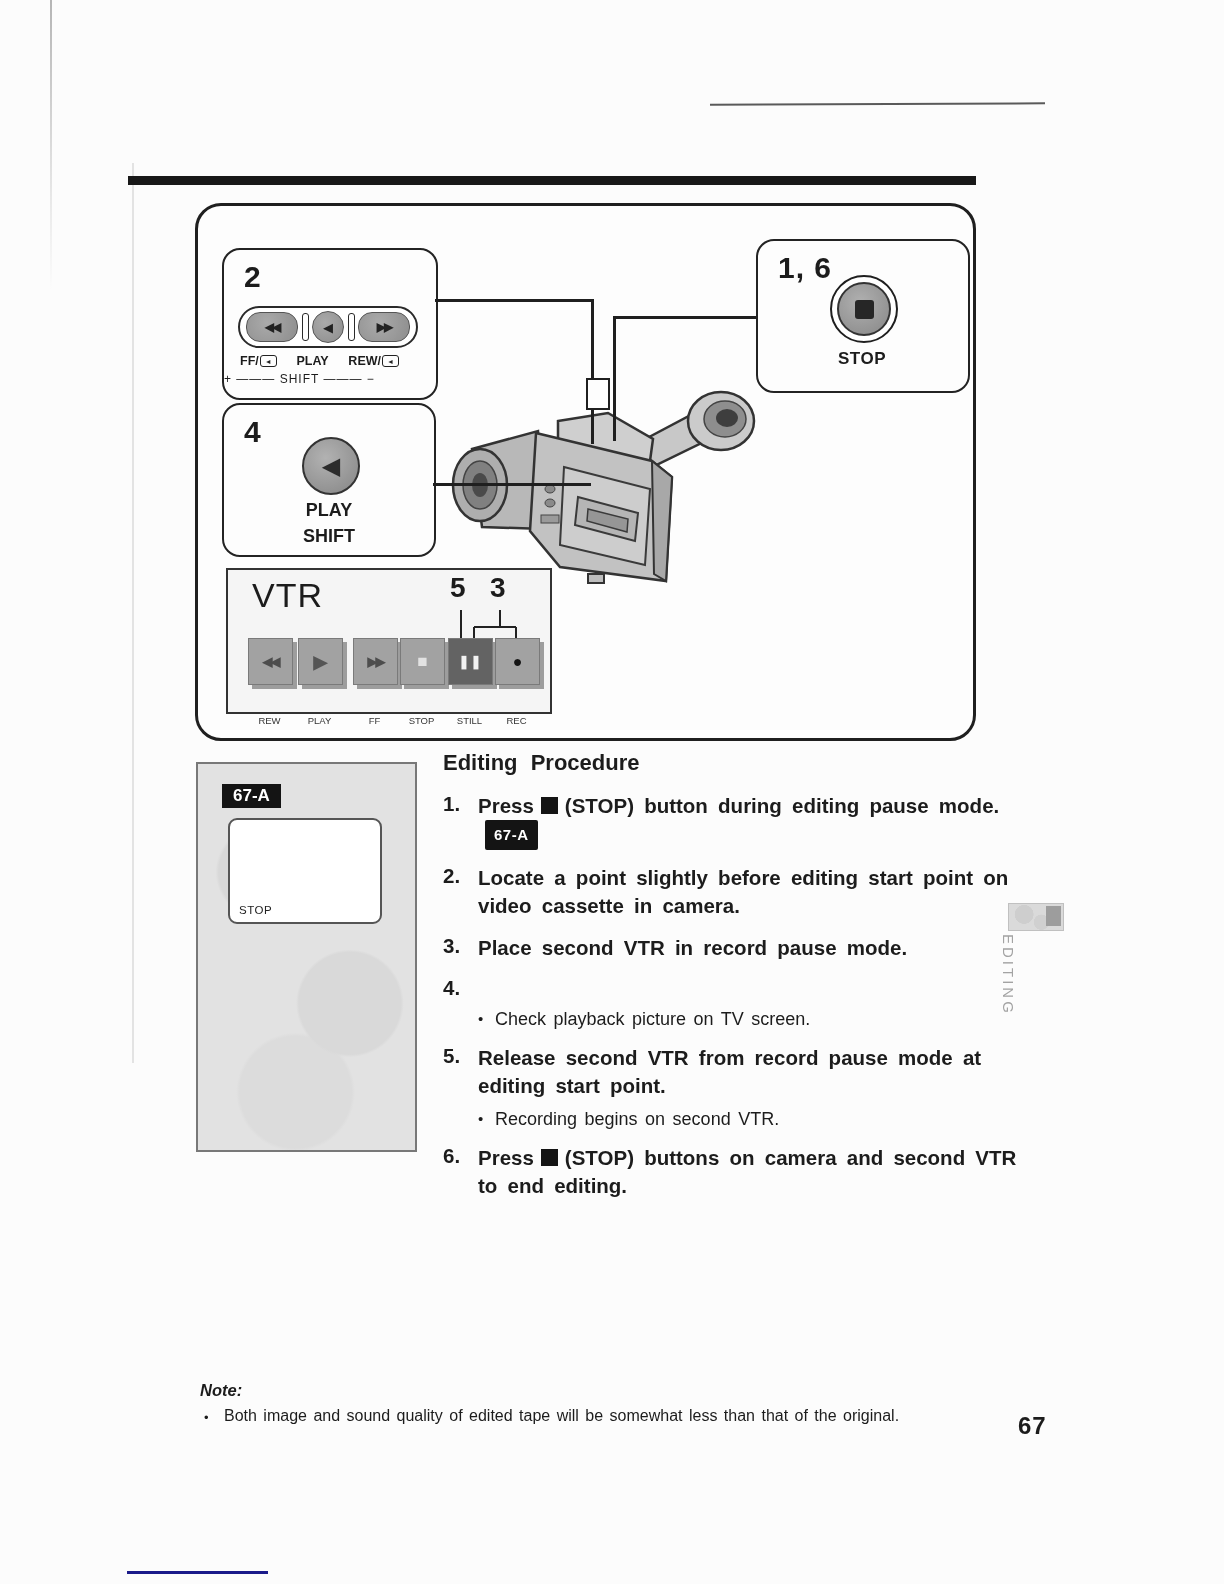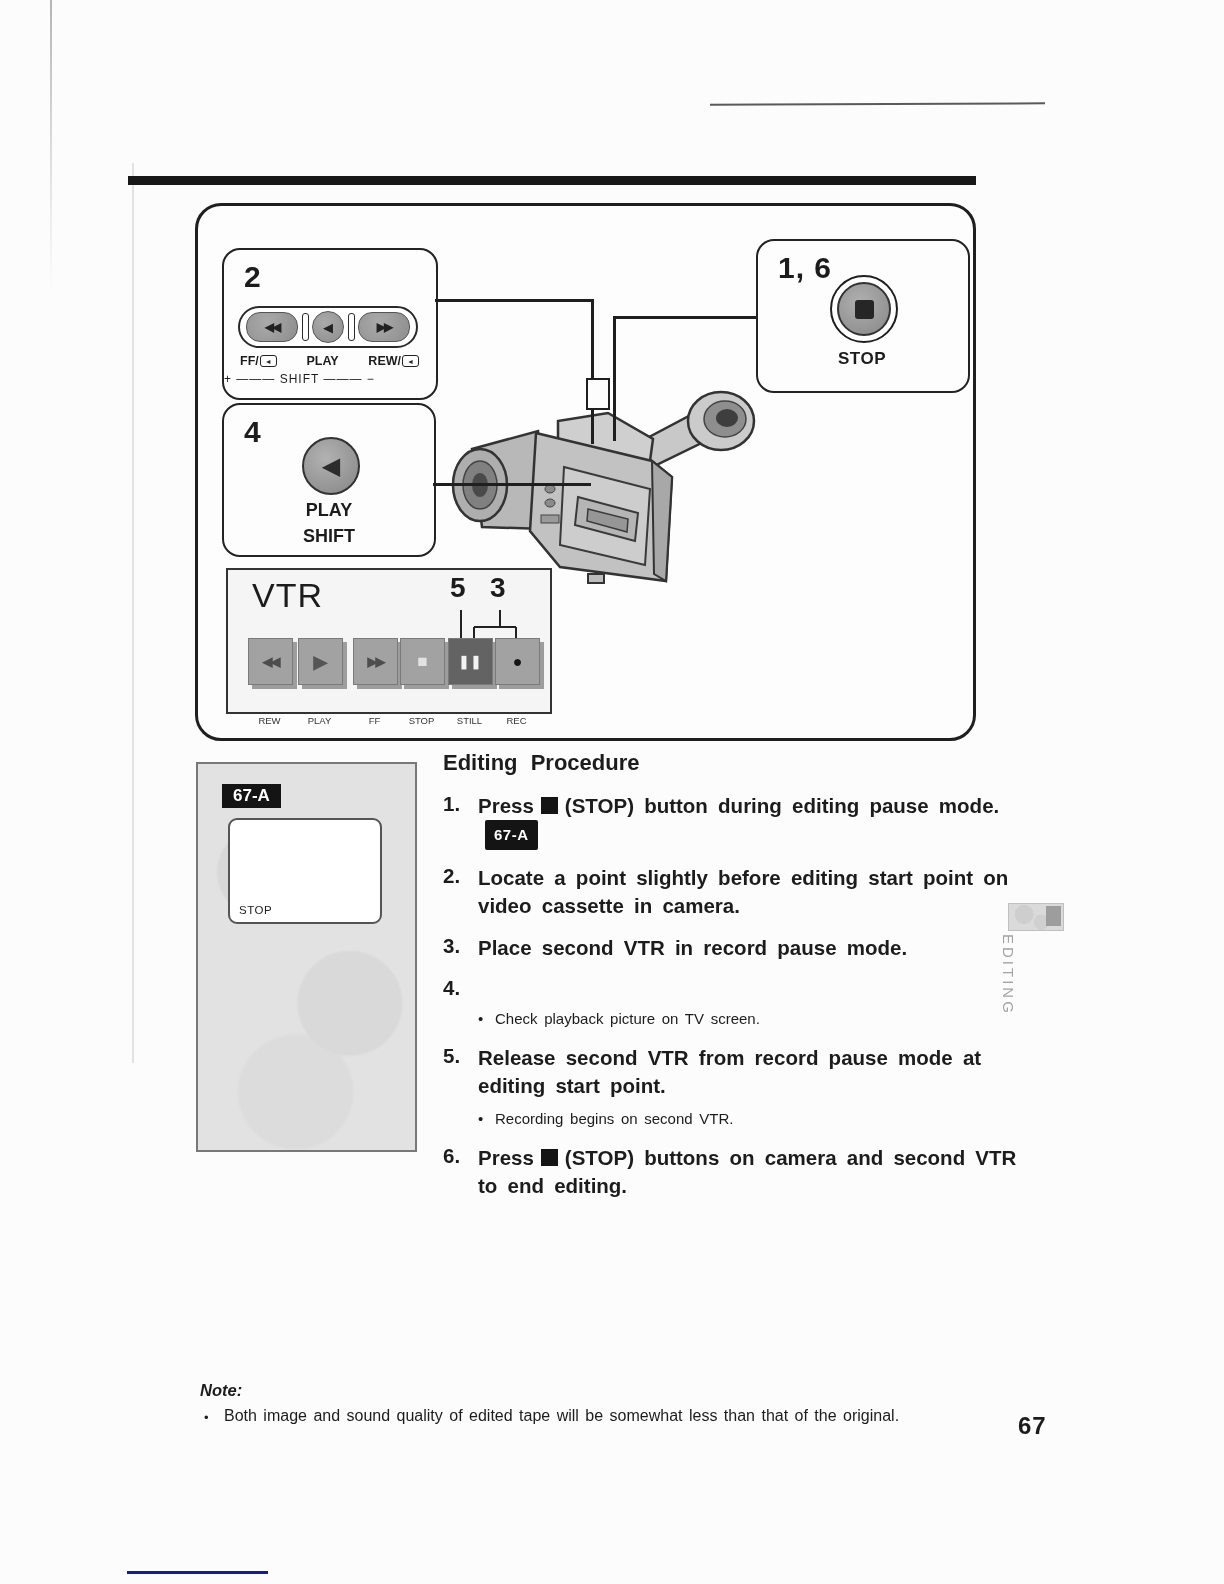--- a/index.html
+++ b/index.html
@@ -26,21 +26,21 @@
   .panel2{left:24px;top:42px;width:212px;height:148px;}
   .pill{position:absolute;left:14px;top:56px;width:180px;height:42px;border:2.5px solid #2a2a2a;
     border-radius:22px;display:flex;align-items:center;justify-content:space-between;padding:0 6px;box-sizing:border-box;background:#fff;}
   .pill .sep{width:5px;height:26px;border:1.5px solid #2a2a2a;border-radius:3px;background:#fff;}
   .pill .pbtn{width:50px;height:28px;background:radial-gradient(circle at 40% 35%,#aaa,#8d8d8d);
     border:1px solid #555;border-radius:14px;display:flex;align-items:center;justify-content:center;
     font-size:12px;font-weight:bold;color:#222;letter-spacing:-2px;}
   .pill .pcir{width:30px;height:30px;background:radial-gradient(circle at 40% 35%,#aaa,#8d8d8d);
     border:1px solid #555;border-radius:50%;display:flex;align-items:center;justify-content:center;
     font-size:13px;color:#222;}
-  .p2cap{position:absolute;left:16px;top:104px;width:179px;display:flex;justify-content:space-between;
+  .p2cap{position:absolute;left:16px;top:104px;width:159px;display:flex;justify-content:space-between;
     font-size:12.5px;font-weight:bold;}
   .p2cap .grp{display:flex;align-items:center;}
   .tape-icon{display:inline-flex;width:15px;height:10px;border:1.5px solid #222;border-radius:3px;
     align-items:center;justify-content:center;font-size:7px;line-height:1;margin-left:1px;color:#222;}
   .p2shift{position:absolute;left:0;top:122px;width:100%;font-size:12px;font-weight:normal;letter-spacing:1px;}
 
   
   .panel16{left:558px;top:33px;width:210px;height:150px;}
   .stop-outer{position:absolute;left:72px;top:34px;width:64px;height:64px;border:2.5px solid #1f1f1f;
     border-radius:50%;display:flex;align-items:center;justify-content:center;background:#fff;}
@@ -89,21 +89,21 @@
   .screen .status{position:absolute;left:9px;bottom:6px;font-size:11.5px;letter-spacing:.5px;color:#222;}
 
   
   .procedure{position:absolute;left:443px;top:750px;width:574px;}
   .proc-heading{font-size:22px;font-weight:bold;margin:0 0 16px;word-spacing:7px;}
   .step{display:flex;margin-bottom:14px;}
   .step .n{width:35px;flex:none;font-weight:bold;font-size:20.5px;}
   .step .body{font-weight:bold;font-size:20.5px;line-height:28px;word-spacing:4.5px;}
   .sub{display:flex;margin:-6px 0 14px 35px;}
   .sub .dot{width:17px;flex:none;font-size:15px;line-height:22px;}
-  .sub .t{font-size:15px;word-spacing:2.5px;line-height:22px;}
+  .sub .t{font-size:18px;word-spacing:2.5px;line-height:22px;}
   .sq{display:inline-block;width:17px;height:17px;background:#141414;margin:0 7px;vertical-align:-1px;}
   .tri{font-size:19px;margin:0 7px;}
   .badge-inline{display:inline-block;background:#141414;color:#fff;font-size:15px;font-weight:bold;
     padding:1px 9px;border-radius:2px;vertical-align:2px;margin-left:7px;letter-spacing:.5px;}
 
   
   .tab-thumb{position:absolute;left:1008px;top:903px;width:54px;height:26px;background:#dadada;border:1px solid #c0c0c0;
     background-image:radial-gradient(circle at 28% 40%,#cecece 0 22%,transparent 23%),
                      radial-gradient(circle at 60% 70%,#d0d0d0 0 20%,transparent 21%);}
   .tab-thumb::after{content:"";position:absolute;right:2px;top:2px;width:15px;height:20px;background:#9d9d9d;}

